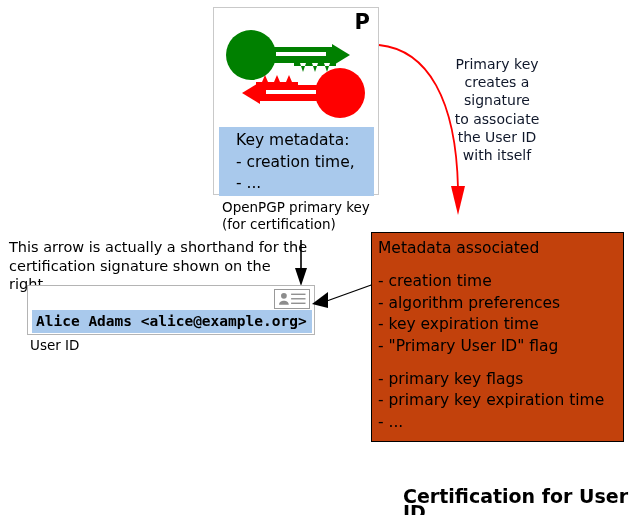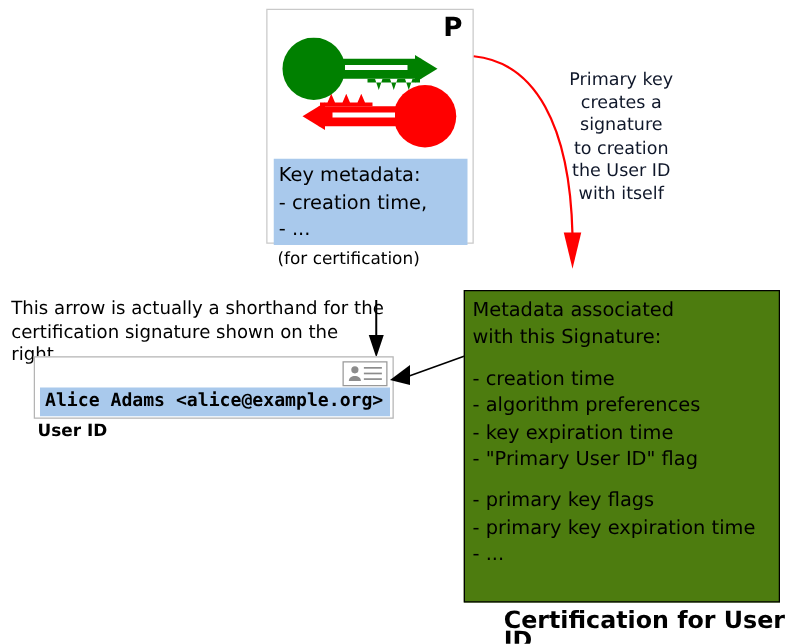--- a/index.html
+++ b/index.html
@@ -35,21 +35,21 @@
   }
   #key-glyphs {
     left: 0; top: 22px;
     width: 164px; height: 90px;
   }
   #key-metadata-band {
     left: 5px; top: 119px;
     width: 155px; height: 69px;
     background: #a9c9ec;
     box-sizing: border-box;
-    padding: 3px 0 0 4px;
+    padding: 3px 0 0 17px;
     font-size: 15.5px;
     line-height: 21.5px;
     overflow: hidden;
   }
   #key-metadata-band div { white-space: nowrap; }
 
   #primary-key-caption {
     left: 222px; top: 199px;
     width: 200px;
     font-size: 13.5px;
@@ -100,28 +100,27 @@
     line-height: 23px;
     white-space: nowrap;
     padding-left: 4px;
     box-sizing: border-box;
     font-weight: bold;
   }
   #user-id-caption {
     left: 30px; top: 337px;
     font-size: 13.5px;
     line-height: 16px;
-    font-weight: bold;
   }
 
   
   #certification-box {
     left: 371px; top: 232px;
-    width: 253px; height: 250px;
-    background: #4d7c0f;
+    width: 253px; height: 210px;
+    background: #c2410c;
     border: 1.6px solid #000000;
     box-sizing: border-box;
     padding: 5px 0 0 6px;
     font-size: 15.5px;
     line-height: 21.4px;
     overflow: hidden;
   }
   #certification-box .line { white-space: nowrap; }
   #certification-box .spacer { height: 12px; }
   #certification-caption {
@@ -159,33 +158,34 @@
   </svg>
 
   <div class="abs" id="key-metadata-band">
     <div>Key metadata:</div>
     <div>- creation time,</div>
     <div>- ...</div>
   </div>
 </div>
 
 <div class="abs" id="primary-key-caption">
+  <div>OpenPGP primary key</div>
   <div>(for certification)</div>
 </div>
 
 <svg class="abs" id="red-arrow-svg" viewBox="0 0 120 190">
   <path d="M 9 5 C 58 10, 86 60, 88 148" stroke="#ff0000" stroke-width="1.8" fill="none"></path>
   <polygon points="81,146 95,146 88,175" fill="#ff0000"></polygon>
 </svg>
 
 <div class="abs" id="red-annotation">
   <div>Primary key</div>
   <div>creates a</div>
   <div>signature</div>
-  <div>to creation</div>
+  <div>to associate</div>
   <div>the User ID</div>
   <div>with itself</div>
 </div>
 
 <div class="abs" id="shorthand-note">
   <div>This arrow is actually a shorthand for the</div>
   <div>certification signature shown on the right</div>
 </div>
 
 <svg class="abs" id="shorthand-arrow-svg" viewBox="0 0 30 50">
@@ -206,21 +206,20 @@
 
 <div class="abs" id="user-id-caption">User ID</div>
 
 <svg class="abs" id="cert-link-arrow-svg" viewBox="0 0 68 40">
   <line x1="64" y1="6" x2="14" y2="24" stroke="#000000" stroke-width="1.3"></line>
   <polygon points="18,14 18,30 2,26" fill="#000000"></polygon>
 </svg>
 
 <div class="abs" id="certification-box">
   <div class="line">Metadata associated</div>
-  <div class="line">with this Signature:</div>
   <div class="spacer"></div>
   <div class="line">- creation time</div>
   <div class="line">- algorithm preferences</div>
   <div class="line">- key expiration time</div>
   <div class="line">- "Primary User ID" flag</div>
   <div class="spacer"></div>
   <div class="line">- primary key flags</div>
   <div class="line">- primary key expiration time</div>
   <div class="line">- ...</div>
 </div>

